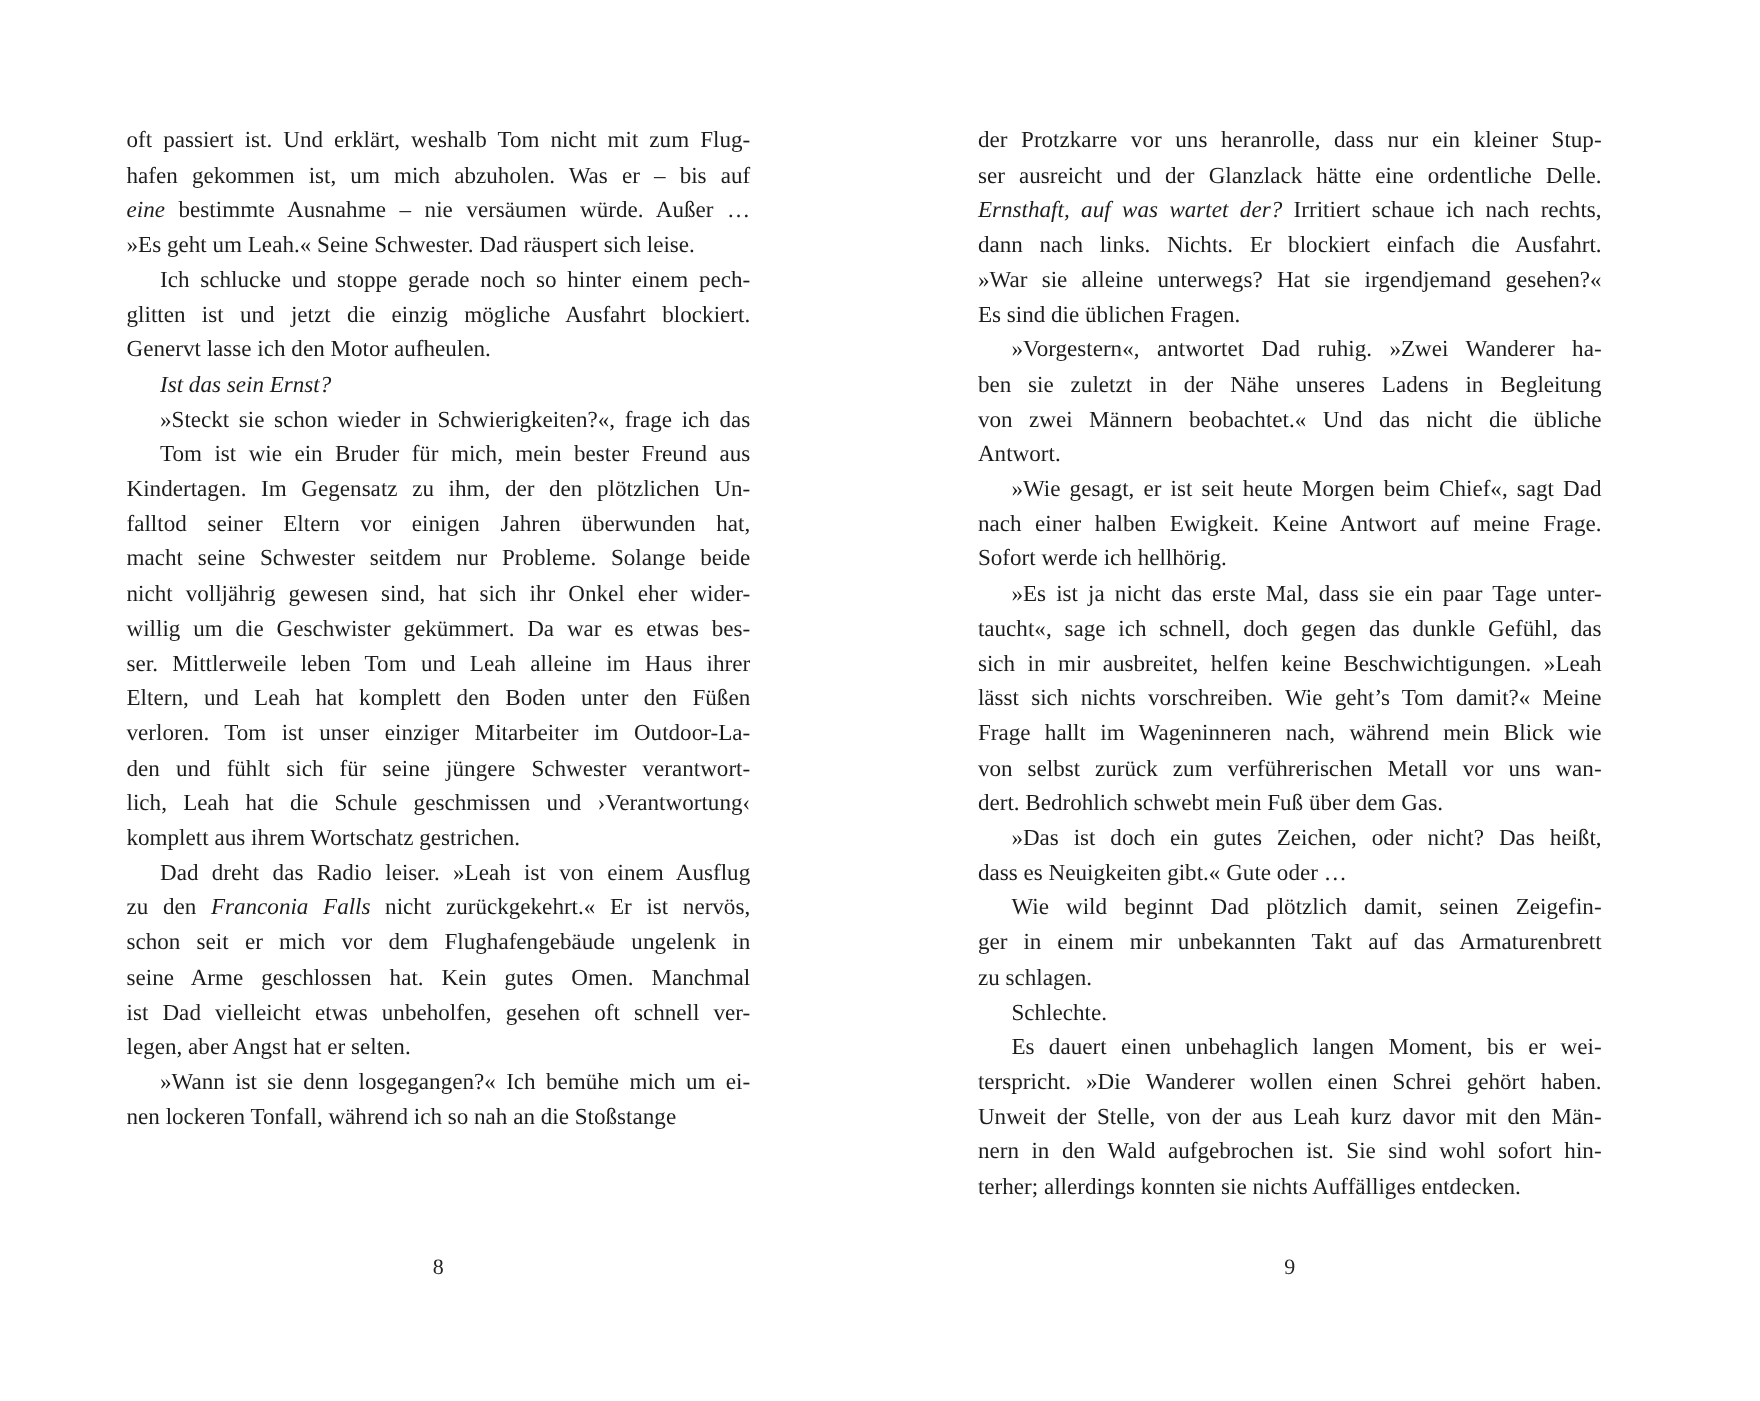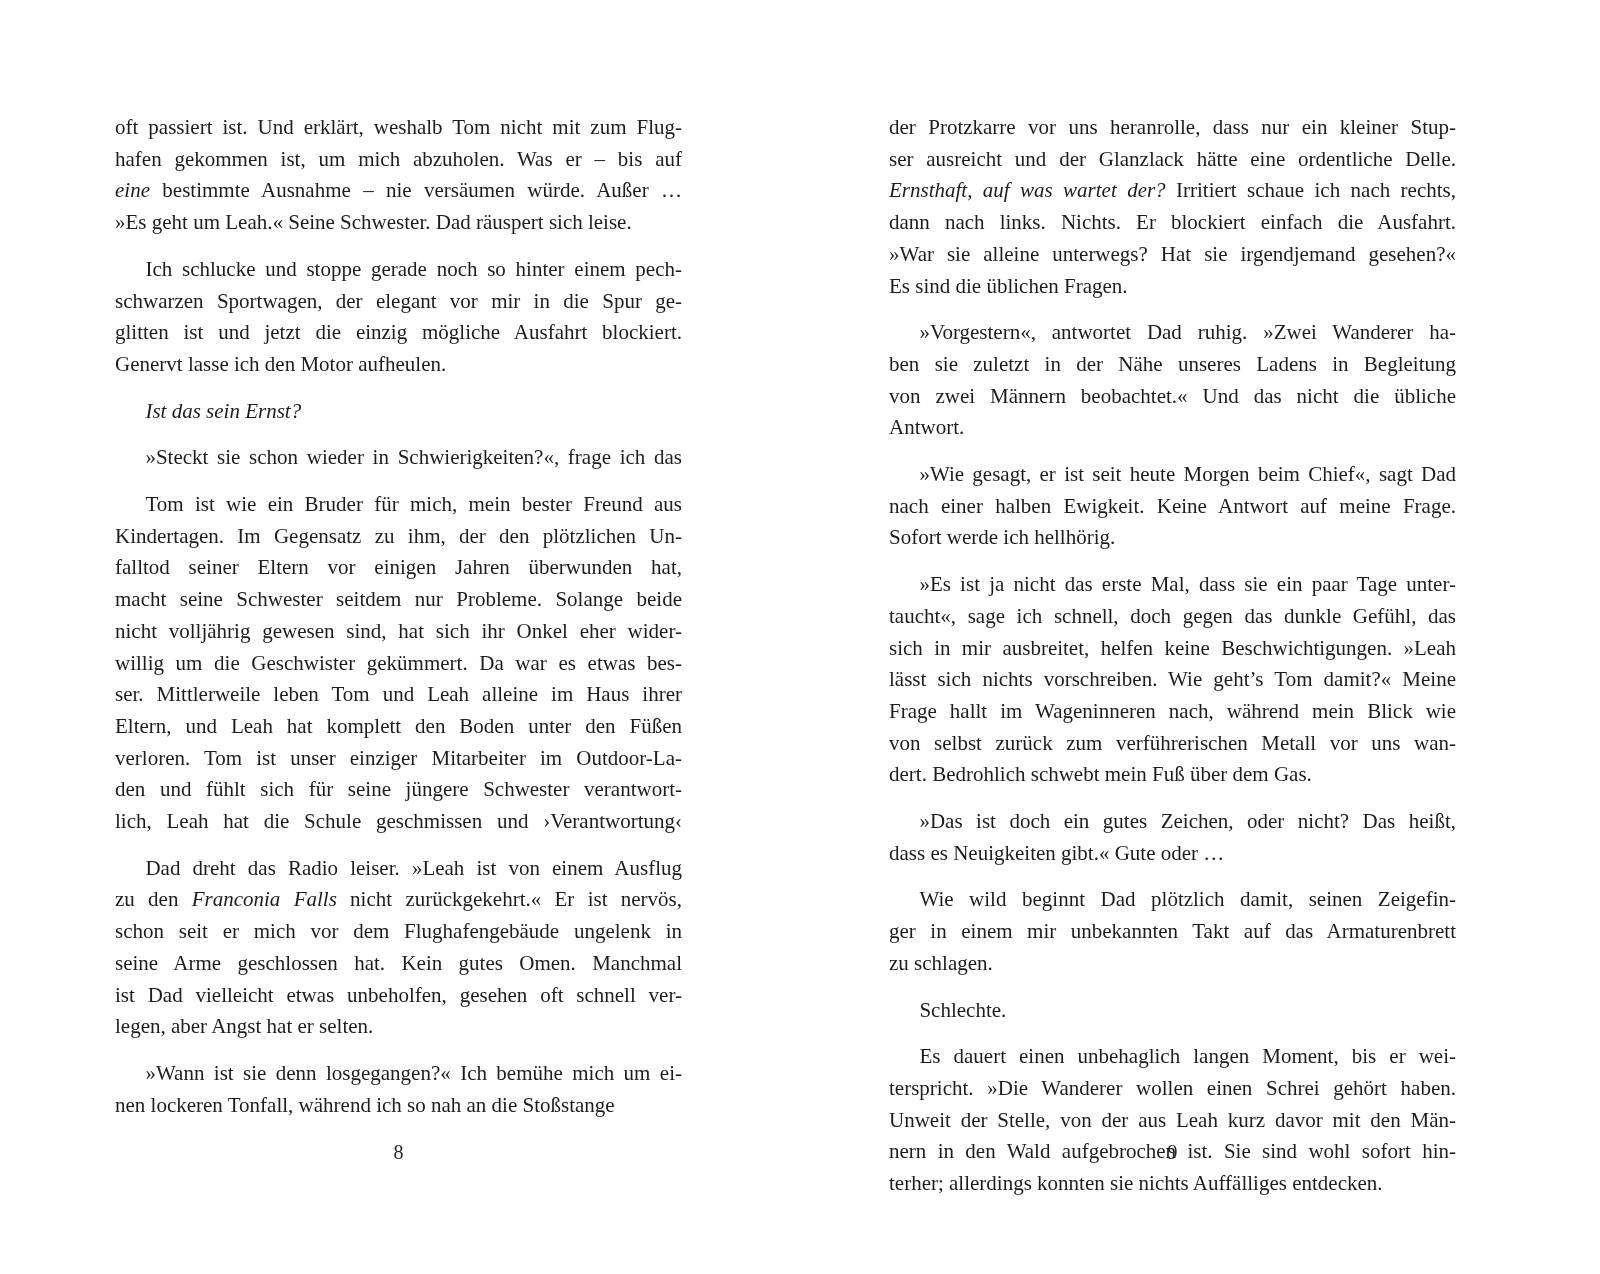--- a/index.html
+++ b/index.html
@@ -28,21 +28,21 @@
   }
   .page-text.left  { left: 115px; }
   .page-text.right { left: 889px; }
   .paragraph { margin: 0; }
   .line {
     text-align: justify;
     text-align-last: justify;
     white-space: normal;
   }
   .line.para-last { text-align-last: left; }
-  .line.indent { text-indent: 1.45em; margin-top: 15px; }
+  .line.indent { text-indent: 1.45em; }
   em { font-style: italic; }
   .page-number {
     position: absolute;
     top: 1141px;
     width: 567px;
     text-align: center;
     font-size: 20px;
     color: #262626;
   }
   .page-number.left  { left: 115px; }
@@ -56,21 +56,20 @@
   <section>
     <div class="page-text left">
         <div class="paragraph">
           <div class="line">oft passiert ist. Und erklärt, weshalb Tom nicht mit zum Flug-</div>
           <div class="line">hafen gekommen ist, um mich abzuholen. Was er – bis auf</div>
           <div class="line"><em>eine</em> bestimmte Ausnahme – nie versäumen würde. Außer …</div>
           <div class="line para-last">»Es geht um Leah.« Seine Schwester. Dad räuspert sich leise.</div>
         </div>
         <div class="paragraph">
           <div class="line indent">Ich schlucke und stoppe gerade noch so hinter einem pech-</div>
-          <div class="line">schwarzen Sportwagen, der elegant vor mir in die Spur ge-</div>
           <div class="line">glitten ist und jetzt die einzig mögliche Ausfahrt blockiert.</div>
           <div class="line para-last">Genervt lasse ich den Motor aufheulen.</div>
         </div>
         <div class="paragraph">
           <div class="line indent para-last"><em>Ist das sein Ernst?</em></div>
         </div>
         <div class="paragraph">
           <div class="line indent">»Steckt sie schon wieder in Schwierigkeiten?«, frage ich das</div>
         </div>
         <div class="paragraph">
@@ -78,20 +77,21 @@
           <div class="line">Kindertagen. Im Gegensatz zu ihm, der den plötzlichen Un-</div>
           <div class="line">falltod seiner Eltern vor einigen Jahren überwunden hat,</div>
           <div class="line">macht seine Schwester seitdem nur Probleme. Solange beide</div>
           <div class="line">nicht volljährig gewesen sind, hat sich ihr Onkel eher wider-</div>
           <div class="line">willig um die Geschwister gekümmert. Da war es etwas bes-</div>
           <div class="line">ser. Mittlerweile leben Tom und Leah alleine im Haus ihrer</div>
           <div class="line">Eltern, und Leah hat komplett den Boden unter den Füßen</div>
           <div class="line">verloren. Tom ist unser einziger Mitarbeiter im Outdoor-La-</div>
           <div class="line">den und fühlt sich für seine jüngere Schwester verantwort-</div>
           <div class="line">lich, Leah hat die Schule geschmissen und ›Verantwortung‹</div>
+          <div class="line para-last">komplett aus ihrem Wortschatz gestrichen.</div>
         </div>
         <div class="paragraph">
           <div class="line indent">Dad dreht das Radio leiser. »Leah ist von einem Ausflug</div>
           <div class="line">zu den <em>Franconia Falls</em> nicht zurückgekehrt.« Er ist nervös,</div>
           <div class="line">schon seit er mich vor dem Flughafengebäude ungelenk in</div>
           <div class="line">seine Arme geschlossen hat. Kein gutes Omen. Manchmal</div>
           <div class="line">ist Dad vielleicht etwas unbeholfen, gesehen oft schnell ver-</div>
           <div class="line para-last">legen, aber Angst hat er selten.</div>
         </div>
         <div class="paragraph">

